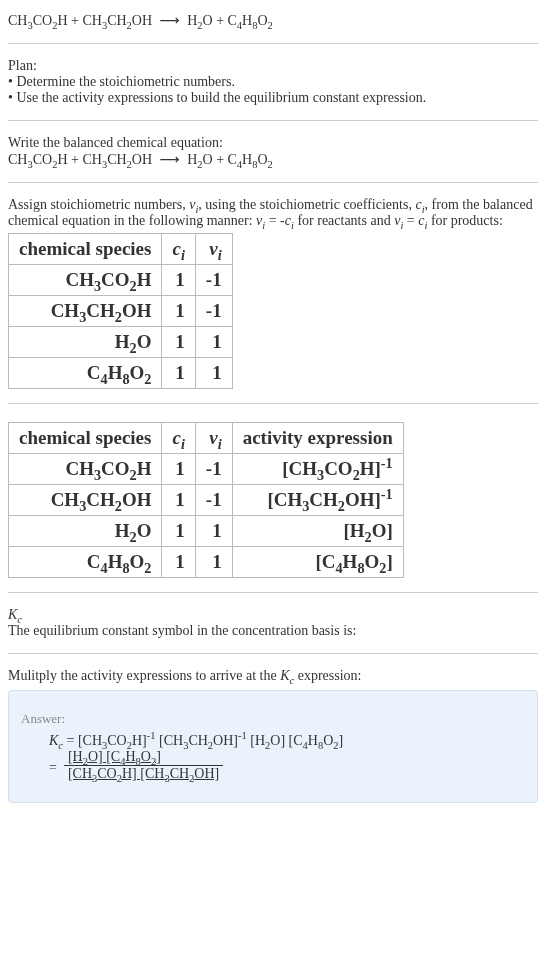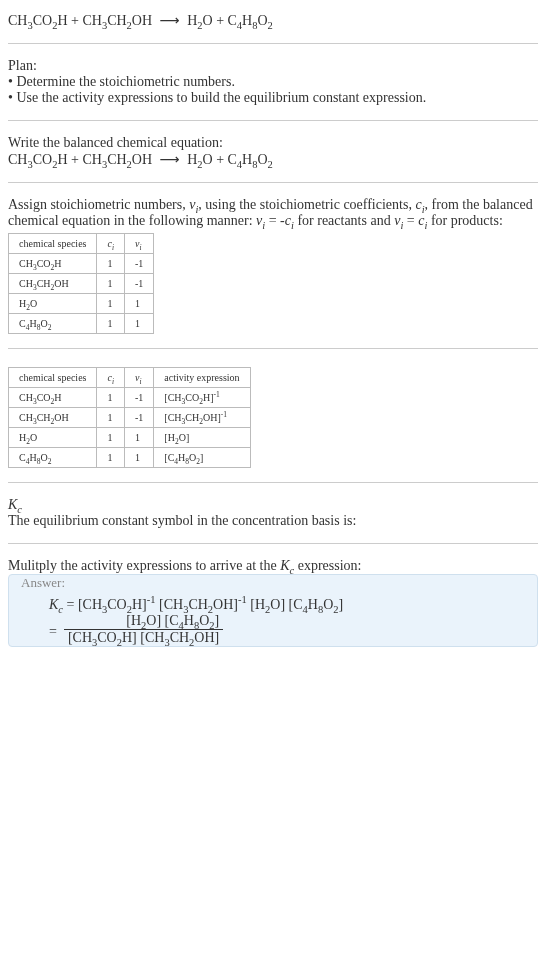--- a/index.html
+++ b/index.html
@@ -33,44 +33,46 @@
     vertical-align: super;
     line-height: 0;
   }
   table.grid {
     border-collapse: collapse;
     margin-top: 4px;
   }
   table.grid th, table.grid td {
     border: 1px solid #bbb;
     padding: 4px 10px;
-    text-align: left;
-    font-weight: normal;
-    font-size: 10px;
+    text-align: right;
+    font-weight: bold;
+    font-size: 19px;
   }
   table.grid th {
     background: #fff;
   }
   .italic { font-style: italic; }
   .answer-box {
     background: #eaf3fb;
     border: 1px solid #cfe0ee;
     border-radius: 4px;
-    padding: 0 12px;
+    padding: 20px 12px;
+    margin-top: 6px;
   }
   .answer-box .answer-label {
     color: #888;
     font-size: 13px;
     margin-bottom: 6px;
     display: block;
   }
   .frac {
     display: inline-block;
     vertical-align: middle;
-    text-align: right;
+    text-align: left;
+    text-decoration: underline;
   }
   .frac .num {
     display: block;
     border-bottom: 1px solid #333;
     padding: 0 4px;
   }
   .frac .den {
     display: block;
     padding: 0 4px;
   }

